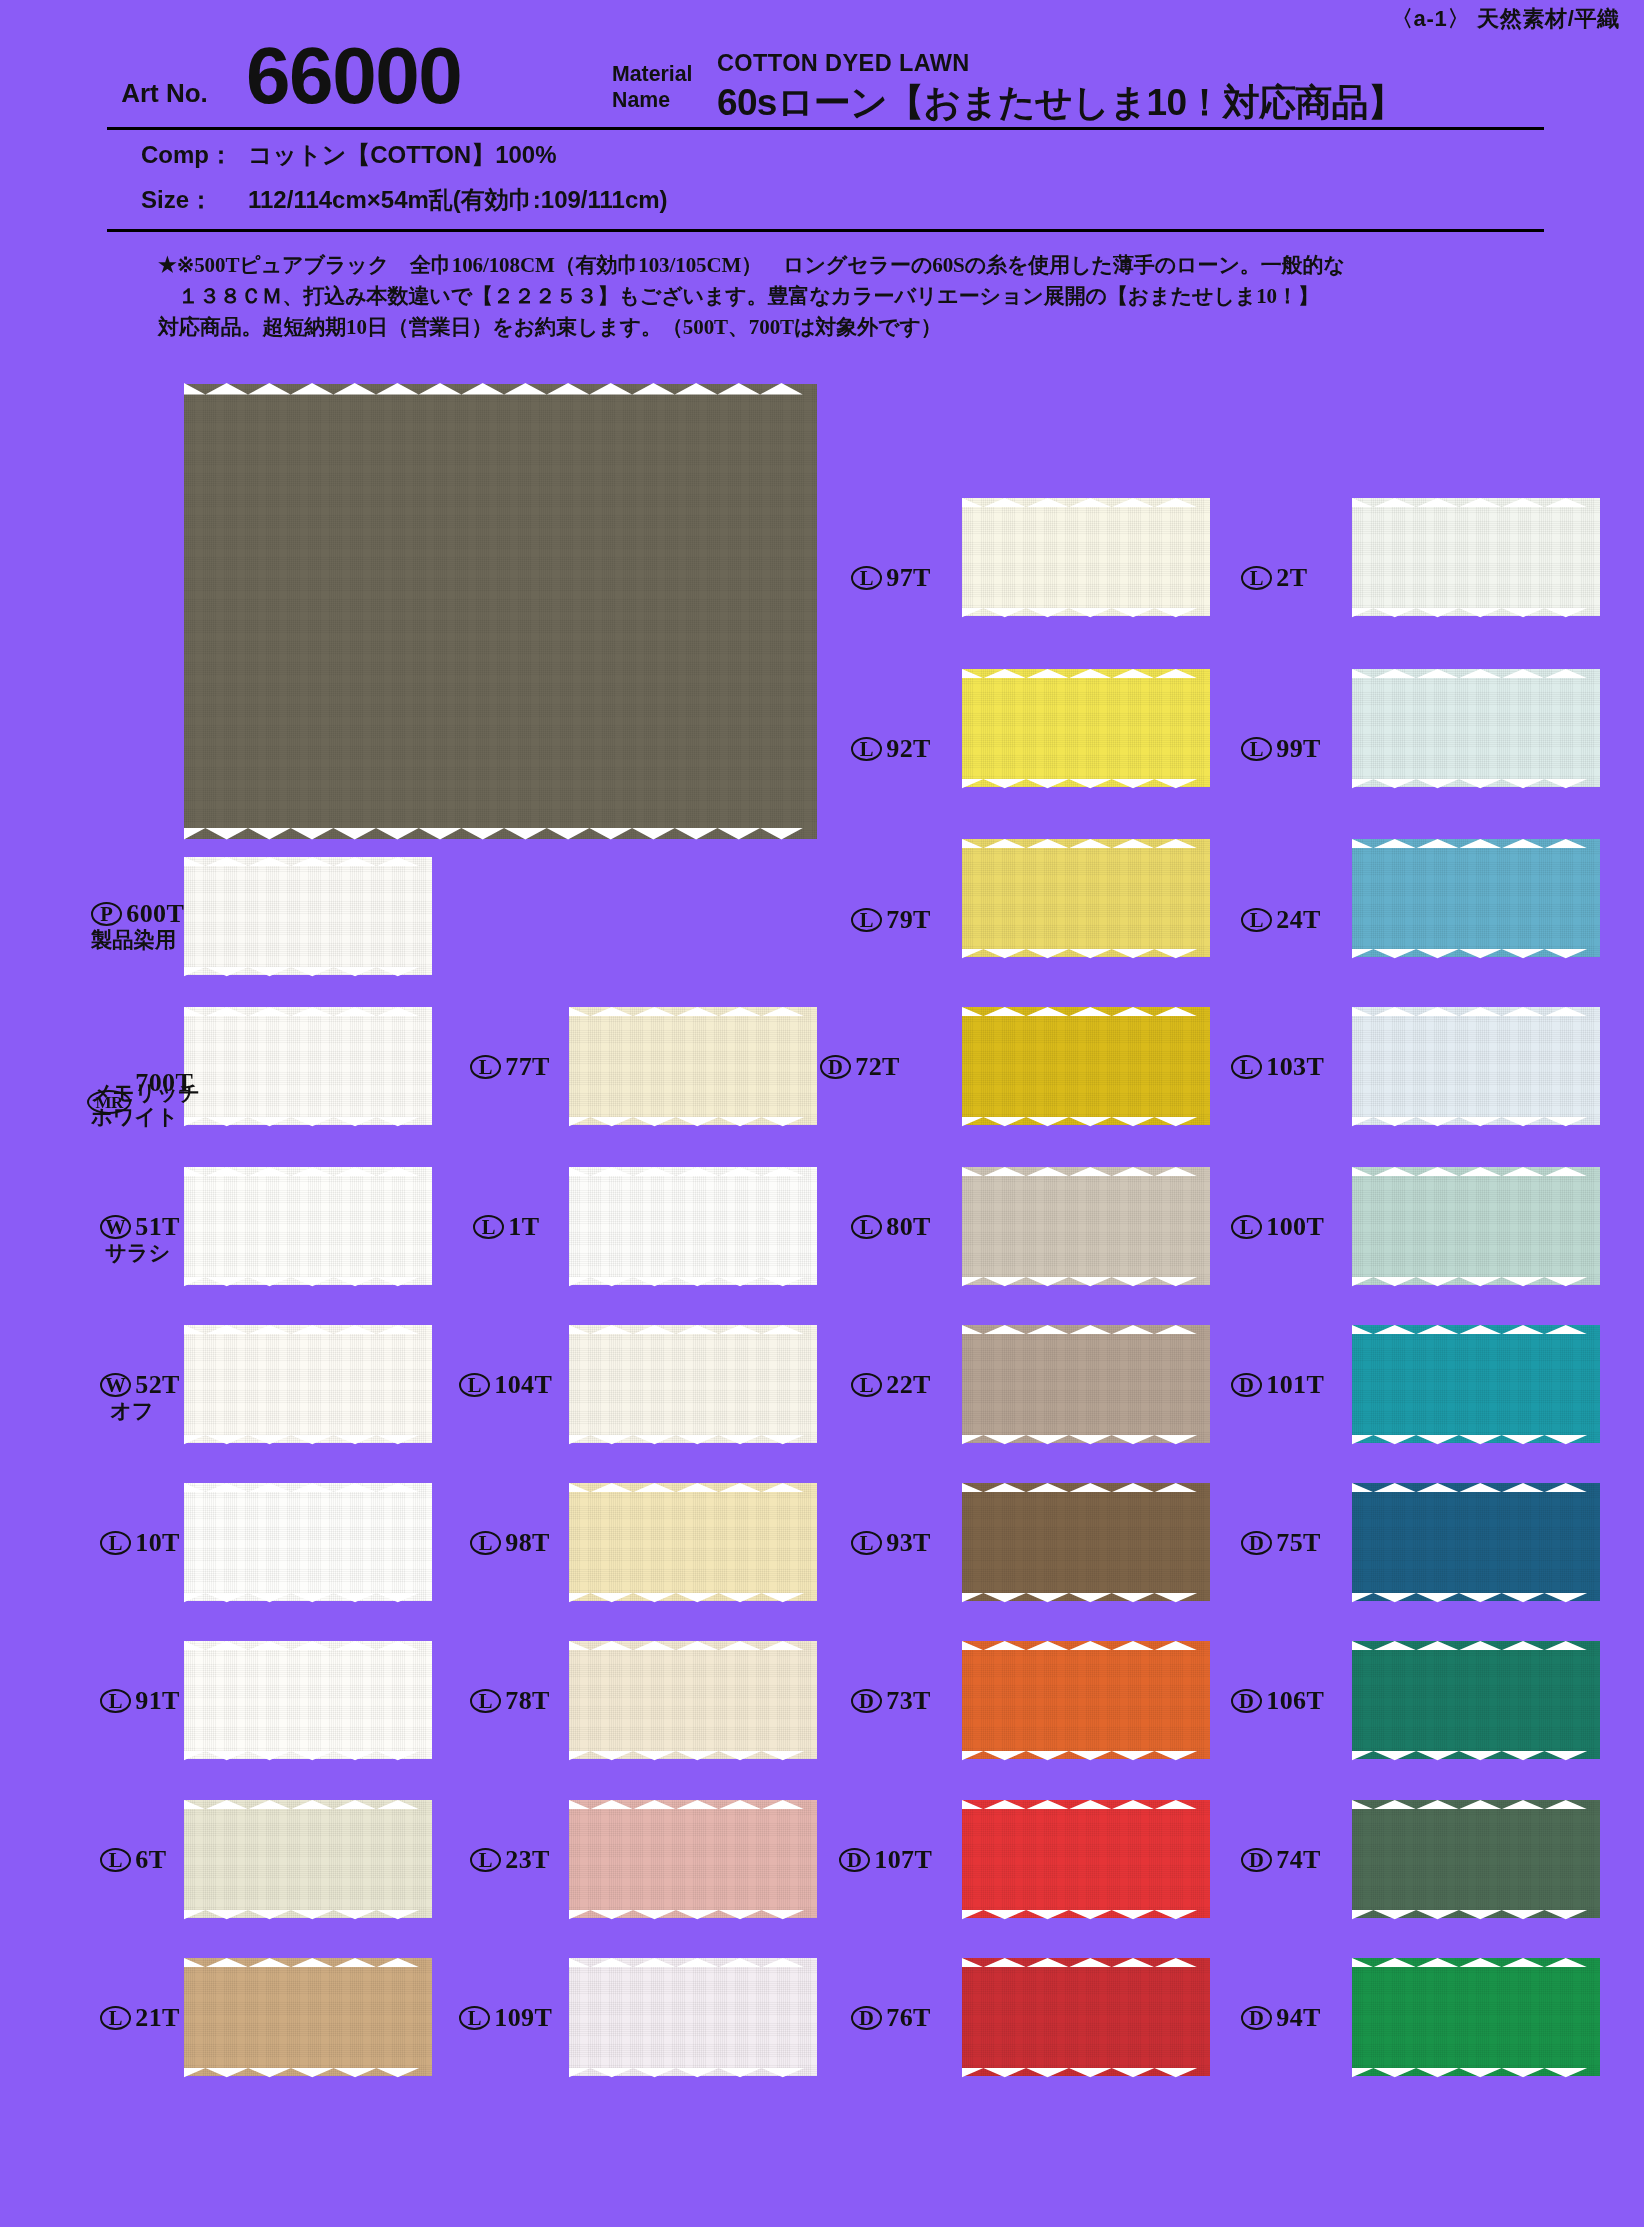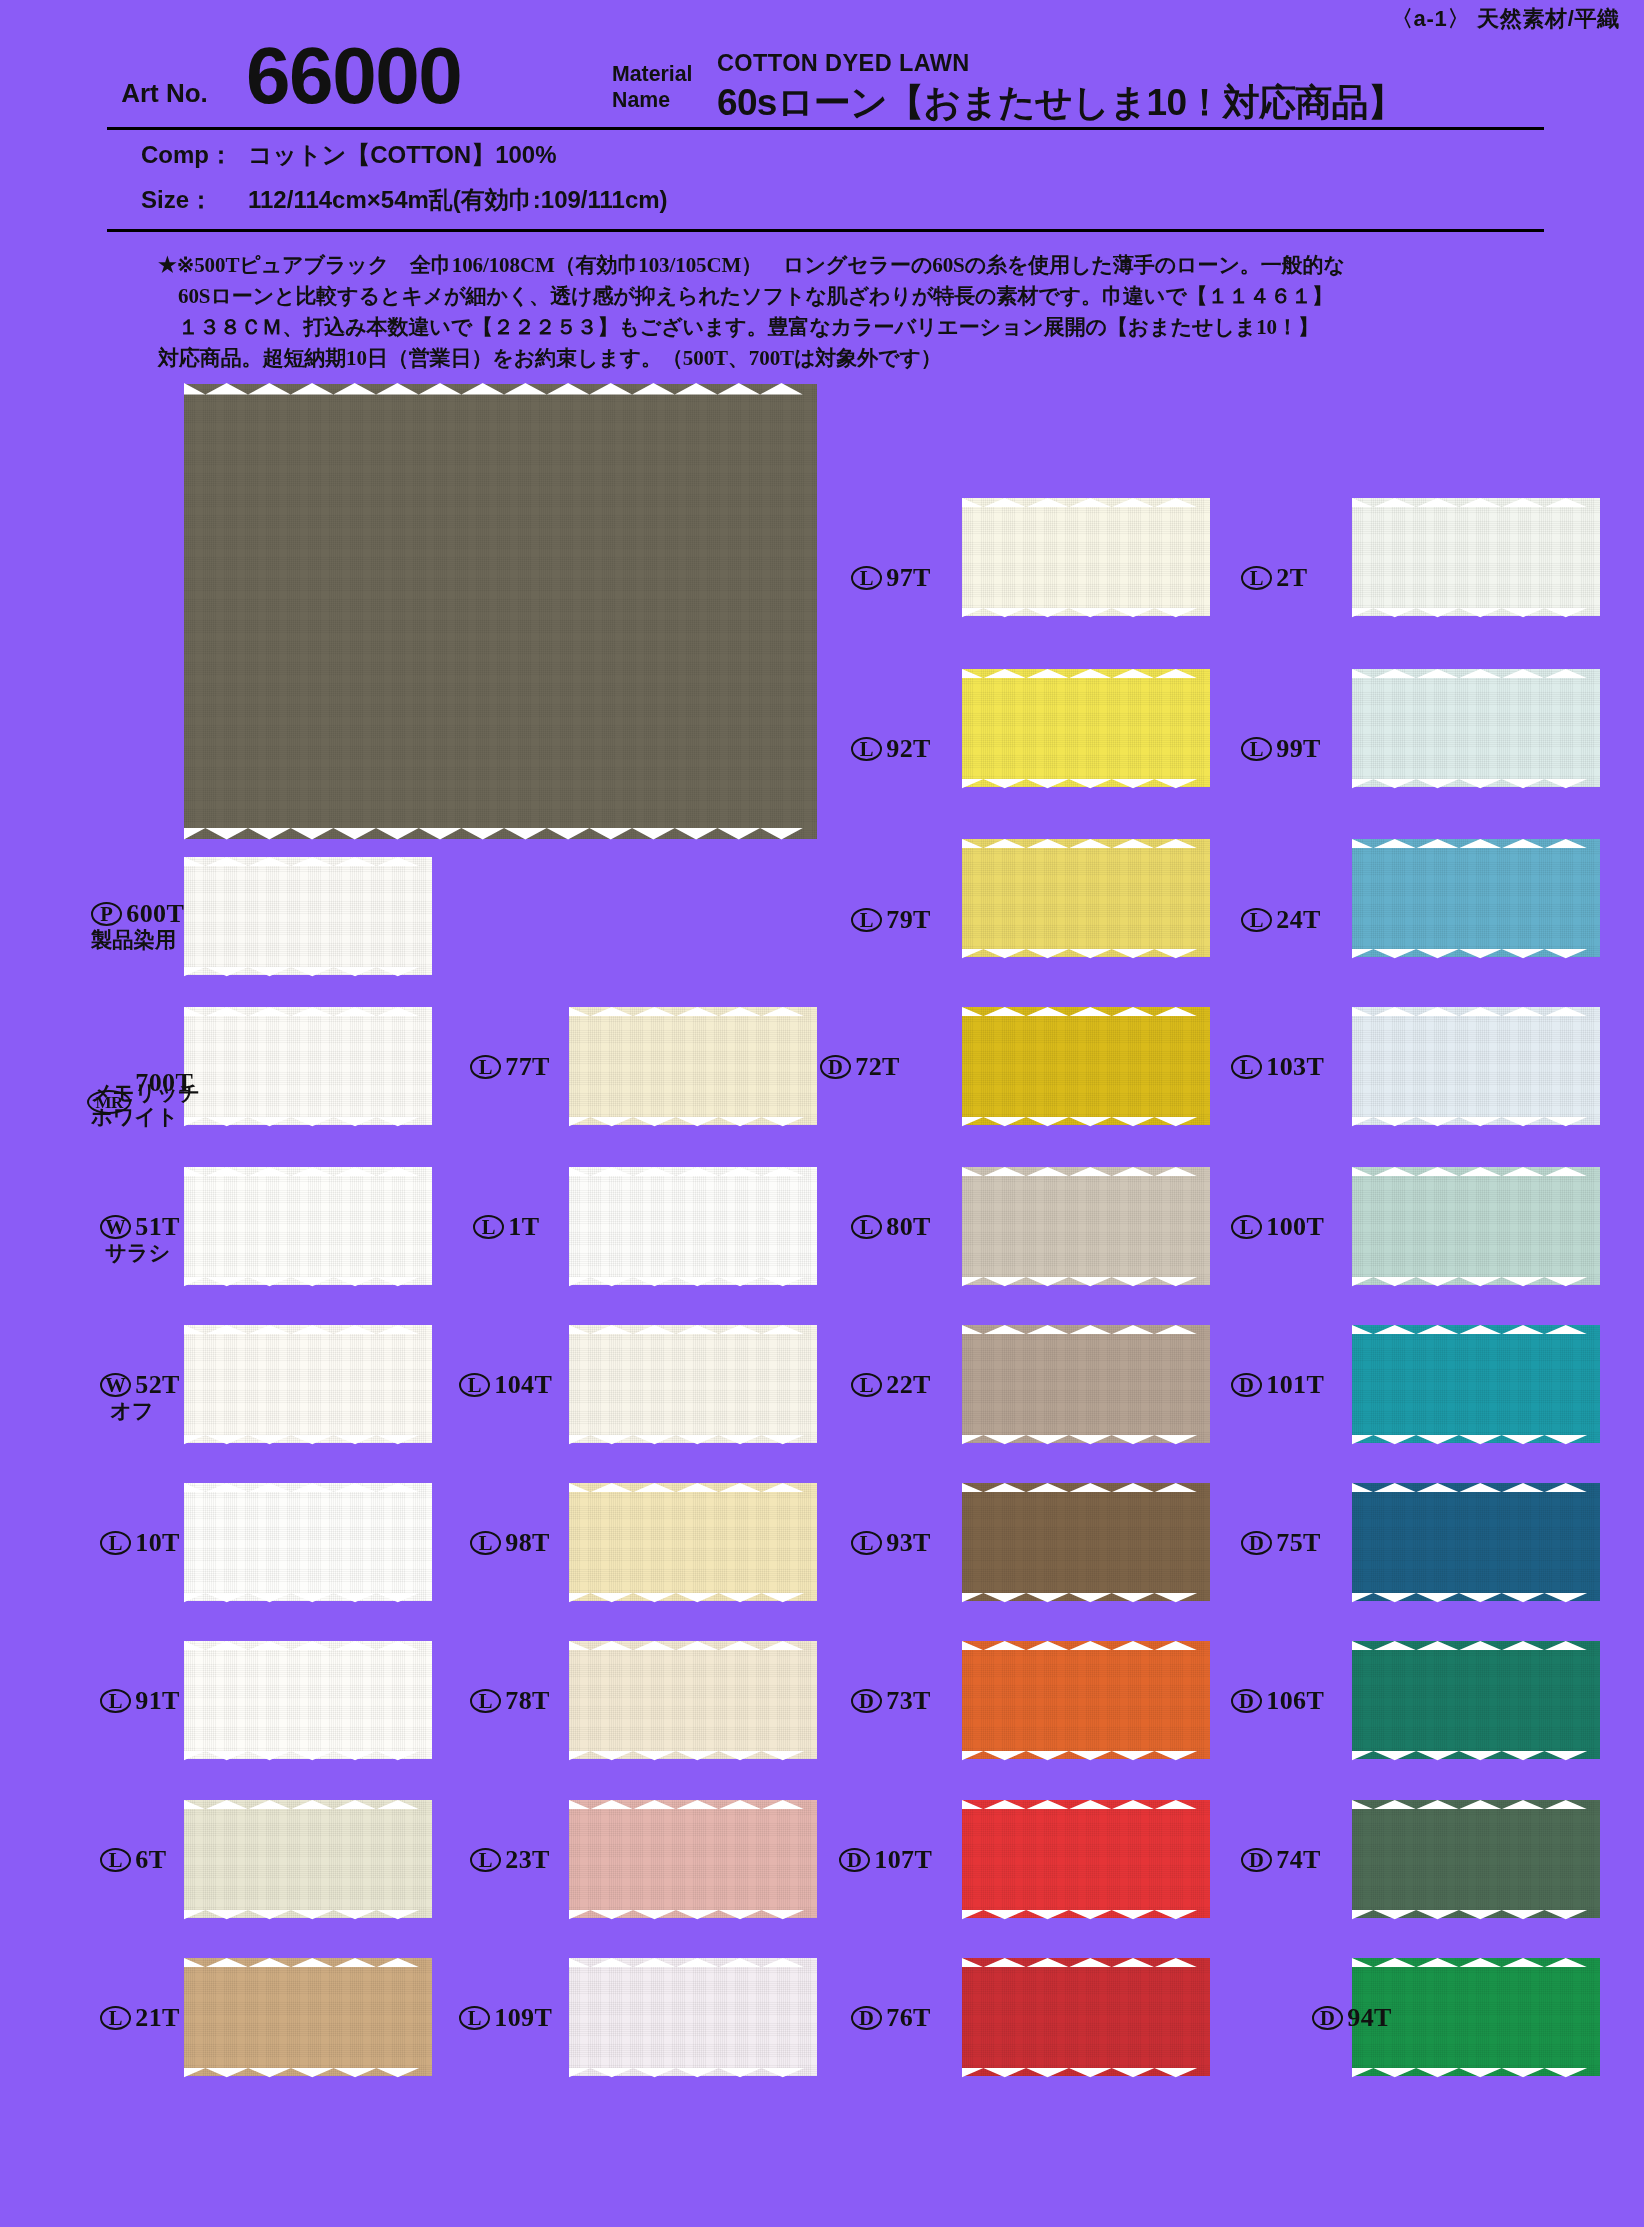--- a/index.html
+++ b/index.html
@@ -94,21 +94,20 @@
     <span class="spec-label lab">Comp：</span><span class="spec-value">コットン【COTTON】100%</span>
   </div>
   <div class="spec row-size">
     <span class="spec-label lab">Size：</span><span class="spec-value">112/114cm×54m乱(有効巾:109/111cm)</span>
   </div>
 
   <div class="rule rule-bottom"></div>
 
   <div class="desc">
     <p>★※500Tピュアブラック　全巾106/108CM（有効巾103/105CM）　ロングセラーの60Sの糸を使用した薄手のローン。一般的な</p>
-    <p class="ind">60Sローンと比較するとキメが細かく、透け感が抑えられたソフトな肌ざわりが特長の素材です。巾違いで【１１４６１】</p>
     <p class="ind">１３８ＣＭ、打込み本数違いで【２２２５３】もございます。豊富なカラーバリエーション展開の【おまたせしま10！】</p>
     <p>対応商品。超短納期10日（営業日）をお約束します。（500T、700Tは対象外です）</p>
   </div>
 
   <div class="grid" id="swatch-grid">
       <div class="sw" style="left: 184px; top: 384px; width: 633px; height: 455px; background: rgb(108, 103, 87);">
         <div class="tex"></div>
         <div class="zig top" style="height: 11.4px;"><svg viewBox="0 0 890 16" preserveAspectRatio="none" width="100%" height="100%">
             <path d="M0,16 L0,0 L30,16 L60,0 L90,16 L120,0 L150,16 L180,0 L210,16 L240,0 L270,16 L300,0 L330,16 L360,0 L390,16 L420,0 L450,16 L480,0 L510,16 L540,0 L570,16 L600,0 L630,16 L660,0 L690,16 L720,0 L750,16 L780,0 L810,16 L840,0 L870,16 L890,16 Z" fill="#ffffff"></path>
           </svg></div>
@@ -462,17 +461,17 @@
       <div class="lbl" style="left: 1241px; top: 1844px;"><span class="badge">D</span><span class="code">74T</span></div>
       <div class="sw" style="left: 1352px; top: 1958px; width: 248px; height: 118px; background: rgb(25, 147, 73);">
         <div class="tex"></div>
         <div class="zig top"><svg viewBox="0 0 348 13" preserveAspectRatio="none" width="100%" height="100%">
             <path d="M0,13 L0,0 L30,13 L60,0 L90,13 L120,0 L150,13 L180,0 L210,13 L240,0 L270,13 L300,0 L330,13 L348,13 Z" fill="#ffffff"></path>
           </svg></div>
         <div class="zig bot"><svg viewBox="0 0 348 13" preserveAspectRatio="none" width="100%" height="100%">
             <path d="M0,0 L0,13 L30,0 L60,13 L90,0 L120,13 L150,0 L180,13 L210,0 L240,13 L270,0 L300,13 L330,0 L348,0 Z" fill="#ffffff"></path>
           </svg></div>
       </div>
-      <div class="lbl" style="left: 1312px; top: 2002px;"><span class="badge">D</span><span class="code">94T</span></div>
+      <div class="lbl" style="left: 1241px; top: 2002px;"><span class="badge">D</span><span class="code">94T</span></div>
     </div>
 
 </div>
 
 
 </body></html>

